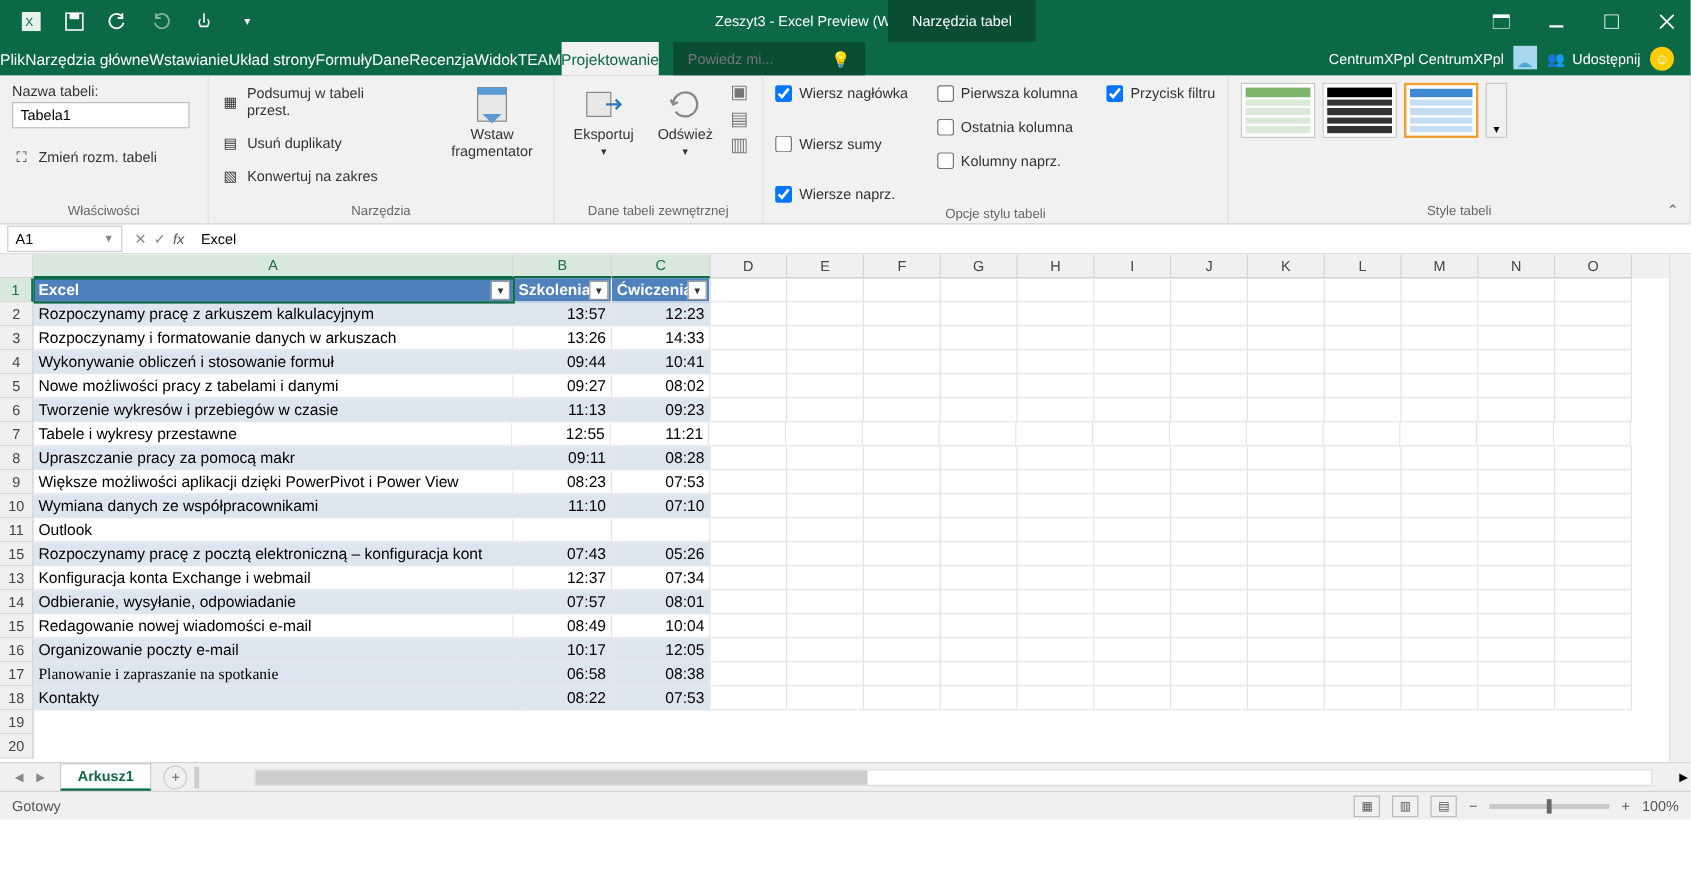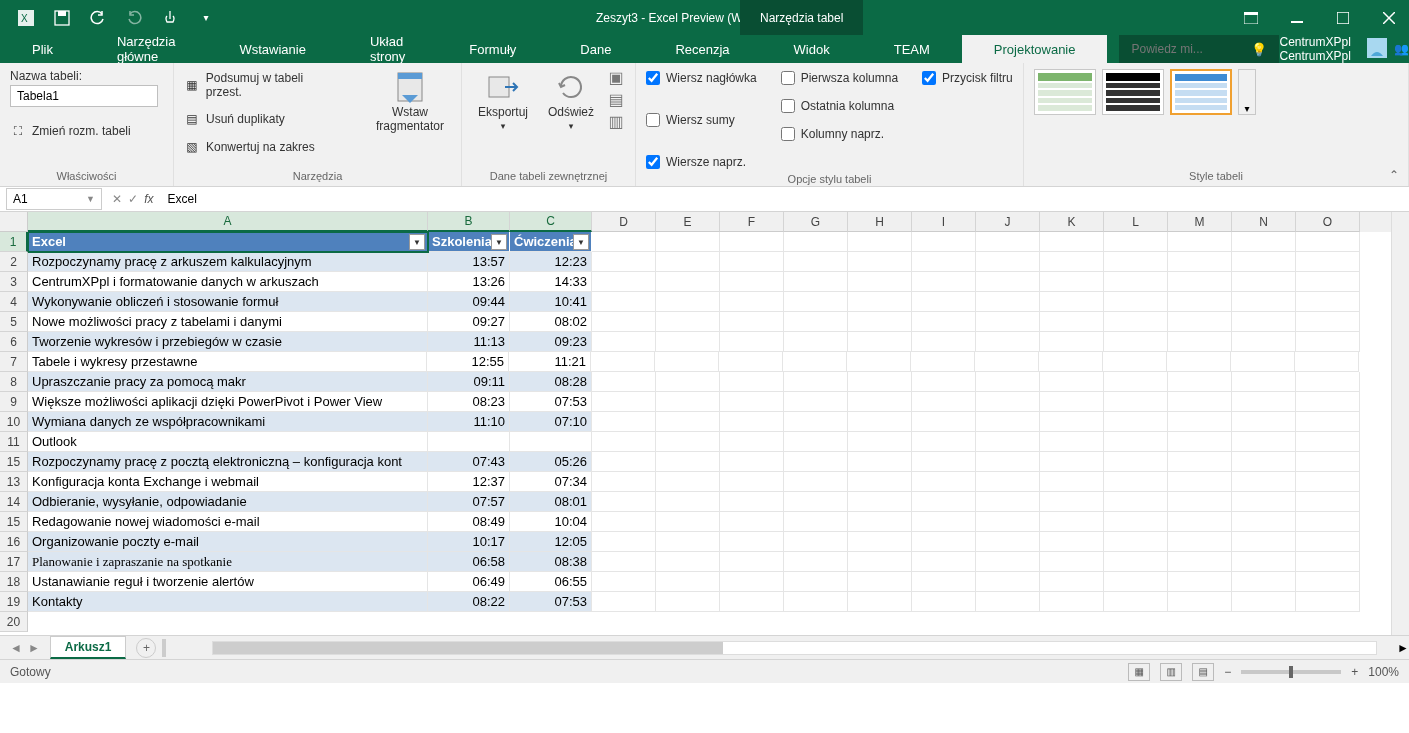--- a/index.html
+++ b/index.html
@@ -9,21 +9,21 @@
 .titlebar { background: #0b6a45; height: 35px; display: flex; align-items: center; color: #fff; position: relative; }
 .qat { display: flex; align-items: center; gap: 12px; padding-left: 14px; }
 .qat-item { width: 24px; height: 24px; display: flex; align-items: center; justify-content: center; color: #fff; font-size: 14px; }
 .title-text { position: absolute; left: 50%; transform: translateX(-50%); font-size: 12px; color: #fff; }
 .title-context { position: absolute; left: 740px; top: 0; height: 35px; background: #094e33; padding: 0 20px; display: flex; align-items: center; font-size: 12px; }
 .win-controls { position: absolute; right: 8px; display: flex; gap: 22px; }
 .win-btn { width: 24px; height: 24px; display: flex; align-items: center; justify-content: center; }
 
 
 .ribbon-tabs { background: #0b6a45; height: 28px; display: flex; align-items: stretch; color: #fff; font-size: 13px; }
-.tab { padding: 0 32px; display: flex; align-items: center; cursor: pointer; }
+.tab { padding: 0 0; display: flex; align-items: center; cursor: pointer; }
 .tab.active { background: #f1f1f1; color: #0b6a45; }
 .tab-tell { flex: 0 0 160px; background: #094e33; display: flex; align-items: center; padding: 0 12px; gap: 8px; margin-left: 12px; }
 .tab-tell input { background: transparent; border: none; color: #cce8db; font-size: 12px; width: 100%; outline: none; }
 .tab-tell .bulb { margin-left: auto; }
 .user-area { margin-left: auto; display: flex; align-items: center; gap: 8px; padding-right: 14px; font-size: 12px; }
 .share-btn { display: flex; align-items: center; gap: 6px; }
 .emoji { width: 20px; height: 20px; border-radius: 50%; background: #ffcc00; display: flex; align-items: center; justify-content: center; }
 
 
 .ribbon { background: #f1f1f1; height: 124px; border-bottom: 1px solid #d4d4d4; display: flex; position: relative; }
@@ -422,21 +422,21 @@
             <div class="cell" style="width: 64px;"></div>
             <div class="cell" style="width: 64px;"></div>
             <div class="cell" style="width: 64px;"></div>
             <div class="cell" style="width: 64px;"></div>
             <div class="cell" style="width: 64px;"></div>
             <div class="cell" style="width: 64px;"></div>
             <div class="cell" style="width: 64px;"></div>
             <div class="cell" style="width: 64px;"></div>
           </div>
           <div class="row">
-            <div class="cell band1" style="width: 400px;">CentrumXPpl i formatowanie danych w arkuszach</div>
+            <div class="cell band1" style="width: 400px;">Rozpoczynamy i formatowanie danych w arkuszach</div>
             <div class="cell band1 num" style="width: 82px;">13:26</div>
             <div class="cell band1 num" style="width: 82px;">14:33</div>
             <div class="cell" style="width: 64px;"></div>
             <div class="cell" style="width: 64px;"></div>
             <div class="cell" style="width: 64px;"></div>
             <div class="cell" style="width: 64px;"></div>
             <div class="cell" style="width: 64px;"></div>
             <div class="cell" style="width: 64px;"></div>
             <div class="cell" style="width: 64px;"></div>
             <div class="cell" style="width: 64px;"></div>
@@ -663,37 +663,20 @@
             <div class="cell" style="width: 64px;"></div>
             <div class="cell" style="width: 64px;"></div>
             <div class="cell" style="width: 64px;"></div>
             <div class="cell" style="width: 64px;"></div>
             <div class="cell" style="width: 64px;"></div>
           </div>
           <div class="row">
             <div class="cell band0" style="width: 400px; font-family: Liberation Serif, serif;">Planowanie i zapraszanie na spotkanie</div>
             <div class="cell band0 num" style="width: 82px;">06:58</div>
             <div class="cell band0 num" style="width: 82px;">08:38</div>
-            <div class="cell" style="width: 64px;"></div>
-            <div class="cell" style="width: 64px;"></div>
-            <div class="cell" style="width: 64px;"></div>
-            <div class="cell" style="width: 64px;"></div>
-            <div class="cell" style="width: 64px;"></div>
-            <div class="cell" style="width: 64px;"></div>
-            <div class="cell" style="width: 64px;"></div>
-            <div class="cell" style="width: 64px;"></div>
-            <div class="cell" style="width: 64px;"></div>
-            <div class="cell" style="width: 64px;"></div>
-            <div class="cell" style="width: 64px;"></div>
-            <div class="cell" style="width: 64px;"></div>
-          </div>
-          <div class="row">
-            <div class="cell band1" style="width: 400px;">Ustanawianie reguł i tworzenie alertów</div>
-            <div class="cell band1 num" style="width: 82px;">06:49</div>
-            <div class="cell band1 num" style="width: 82px;">06:55</div>
             <div class="cell" style="width: 64px;"></div>
             <div class="cell" style="width: 64px;"></div>
             <div class="cell" style="width: 64px;"></div>
             <div class="cell" style="width: 64px;"></div>
             <div class="cell" style="width: 64px;"></div>
             <div class="cell" style="width: 64px;"></div>
             <div class="cell" style="width: 64px;"></div>
             <div class="cell" style="width: 64px;"></div>
             <div class="cell" style="width: 64px;"></div>
             <div class="cell" style="width: 64px;"></div>

